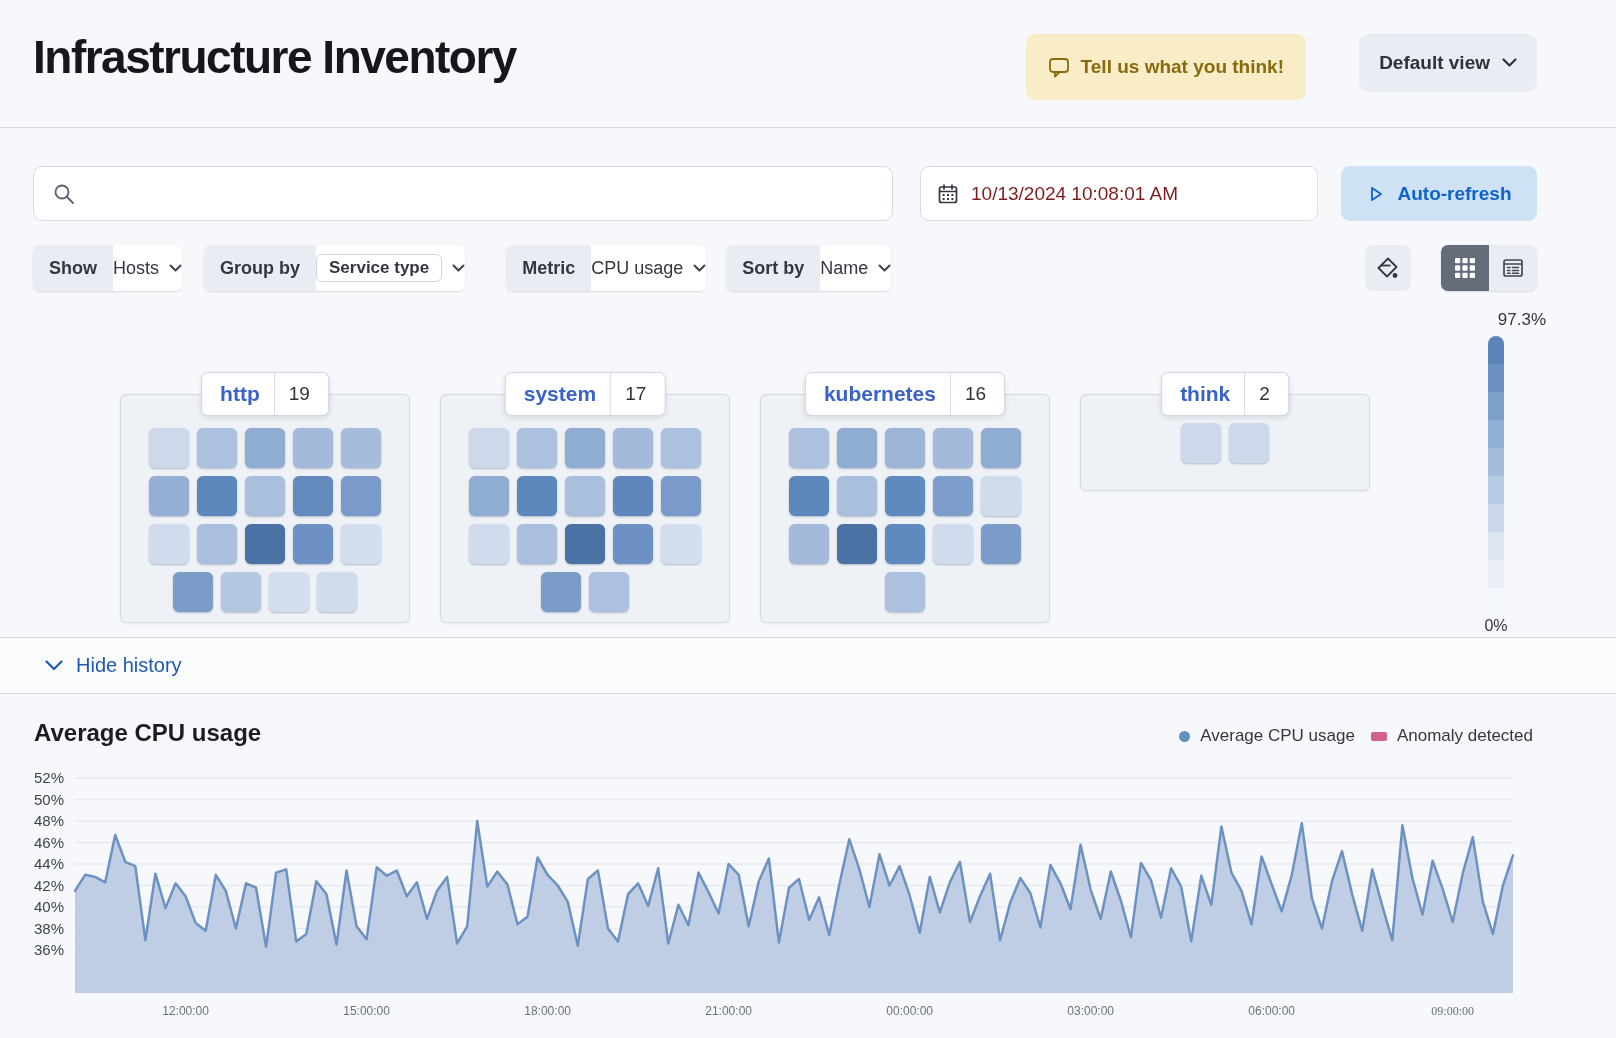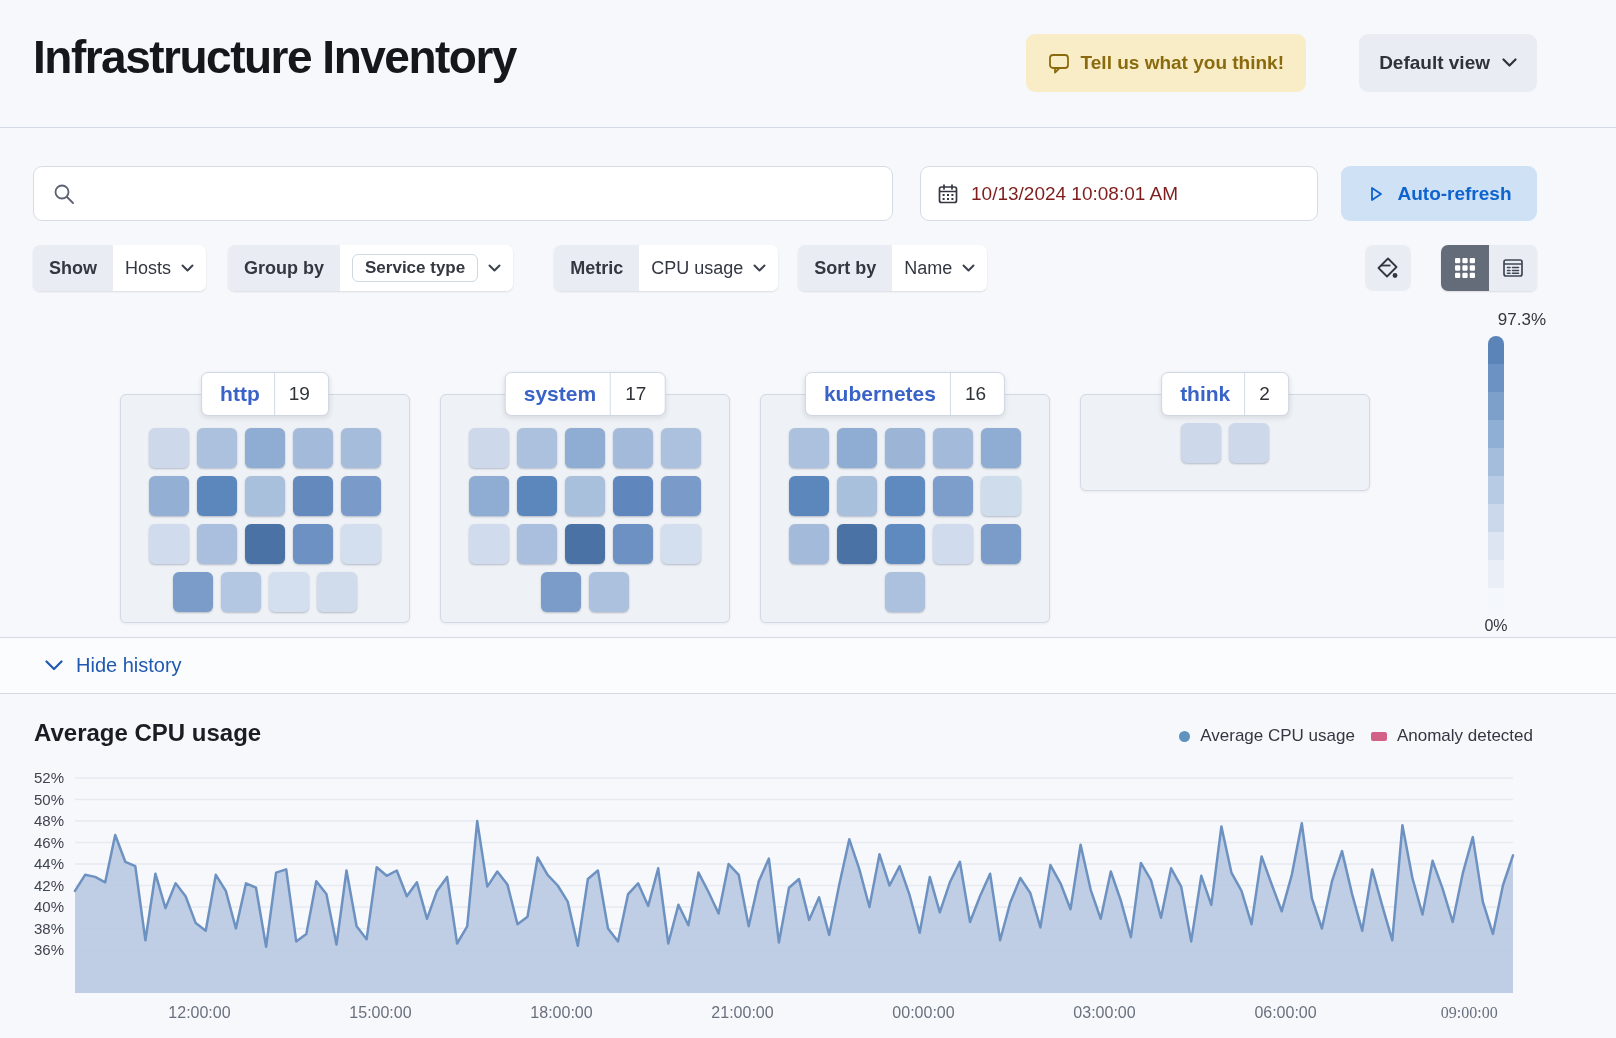--- a/index.html
+++ b/index.html
@@ -7,33 +7,33 @@
   body {
     position:relative; overflow:hidden;
     background:#f7f8fb;
     font-family:"Liberation Sans", sans-serif;
     color:#343741;
   }
   
   .header { position:absolute; top:0; left:0; width:1616px; height:128px; border-bottom:1px solid #d3dae6; }
   .page-title { position:absolute; left:33px; top:30px; font-size:46px; font-weight:700; letter-spacing:-1.5px; color:#16171d; }
   .btn { display:inline-flex; align-items:center; justify-content:center; border:none; cursor:pointer; font-family:inherit; }
-  .btn-feedback { position:absolute; right:310px; top:34px; height:58px; padding:0 22px; border-radius:9px; background:#f8edc6; color:#8a6a0e; font-size:19px; font-weight:700; gap:11px;text-align:center; }
+  .btn-feedback { position:absolute; right:310px; top:34px; height:66px; padding:0 22px; border-radius:9px; background:#f8edc6; color:#8a6a0e; font-size:19px; font-weight:700; gap:11px;text-align:center; }
   .btn-view { position:absolute; right:79px; top:34px; height:58px; padding:0 20px; border-radius:9px; background:#e9edf3; color:#2f3338; font-size:19px; font-weight:700; gap:12px; }
   
   .search-box { position:absolute; left:33px; top:166px; width:860px; height:55px; background:#fff; border:1px solid #d6dce6; border-radius:9px; display:flex; align-items:center; padding:0 18px; gap:12px; }
   .search-box input { flex:1; border:none; outline:none; font-family:inherit; font-size:19px; color:#343741; background:transparent; }
   .search-box input::placeholder { color:#7d8493; }
   .date-picker { position:absolute; left:920px; top:166px; width:398px; height:55px; background:#fff; border:1px solid #d6dce6; border-radius:9px; display:flex; align-items:center; padding:0 16px; gap:12px; font-size:19px; color:#7f1d1d; cursor:pointer; }
   .btn-autorefresh { position:absolute; left:1341px; top:166px; width:196px; height:55px; border-radius:9px; background:#cfe1f4; color:#0e63cf; font-size:19px; font-weight:700; gap:11px; }
   
   .filter-row { position:absolute; left:33px; top:245px; height:46px; display:flex; align-items:stretch; }
   .control { display:flex; border-radius:7px; overflow:hidden; box-shadow:0 1px 2px rgba(50,60,80,.14); }
   .control .lbl { background:#e9edf3; font-size:18px; font-weight:700; color:#343741; display:flex; align-items:center; padding:0 16px; }
-  .control .val { background:#fff; font-size:18px; color:#343741; display:flex; align-items:center; padding:0 12px; gap:10px; cursor:pointer; }
+  .control .val { background:#fff; font-size:18px; color:#343741; display:flex; align-items:center; padding:0 0; gap:10px; cursor:pointer; }
   .badge { border:1px solid #cfd7e2; border-radius:6px; padding:3px 12px; font-weight:700; font-size:17px; }
   .mr22 { margin-right:22px; } .mr20 { margin-right:20px; } .mr41 { margin-right:41px; }
   .icon-actions { position:absolute; top:245px; left:1365px; display:flex; align-items:center; }
   .btn-square { width:46px; height:46px; border-radius:8px; background:#e9edf3; display:flex; align-items:center; justify-content:center; cursor:pointer; }
   .toggle-group { display:flex; margin-left:30px; border-radius:7px; overflow:hidden; box-shadow:0 1px 2px rgba(50,60,80,.14); }
   .toggle-btn { width:48px; height:46px; display:flex; align-items:center; justify-content:center; cursor:pointer; background:#e9edf3; }
   .toggle-btn.active { background:#646b79; }
   
   .groups { position:absolute; left:120px; top:394px; display:flex; gap:30px; align-items:flex-start; }
   .group-box { position:relative; width:290px; height:229px; background:#eef1f5; border:1px solid #d3dae6; border-radius:6px; box-shadow:0 1px 3px rgba(50,60,80,.08); padding-top:33px; }
@@ -53,21 +53,21 @@
   .history-bar { position:absolute; left:0; top:637px; width:1616px; height:57px; background:#fbfcfd; border-top:1px solid #d3dae6; border-bottom:1px solid #d3dae6; display:flex; align-items:center; padding-left:45px; gap:13px; cursor:pointer; }
   .history-bar span { font-size:20px; color:#2059b0; }
   
   .chart-title { position:absolute; left:34px; top:719px; font-size:24px; font-weight:700; color:#1a1d23; }
   .chart-legend { position:absolute; right:83px; top:726px; display:flex; align-items:center; gap:16px; font-size:17px; color:#343741; }
   .legend-dot { width:11px; height:11px; border-radius:50%; background:#6092c0; display:inline-block; }
   .legend-swatch { width:16px; height:9px; border-radius:2px; background:#d36086; display:inline-block; }
   .legend-item { display:flex; align-items:center; gap:10px; }
   .chart-svg { position:absolute; left:0; top:760px; }
   .y-labels div { position:absolute; left:12px; width:52px; text-align:right; font-size:15px; color:#3e4450; }
-  .x-labels div { position:absolute; top:1004px; width:90px; text-align:right; font-size:16px; color:#69707d; }
+  .x-labels div { position:absolute; top:1004px; width:90px; text-align:center; font-size:12px; color:#69707d; }
   svg { display:block; }
 </style>
 </head>
 <body>
 
 <div class="header">
   <h1 class="page-title">Infrastructure Inventory</h1>
   <button class="btn btn-feedback">
     <span>
       <svg width="22" height="22" viewBox="0 0 22 22">

